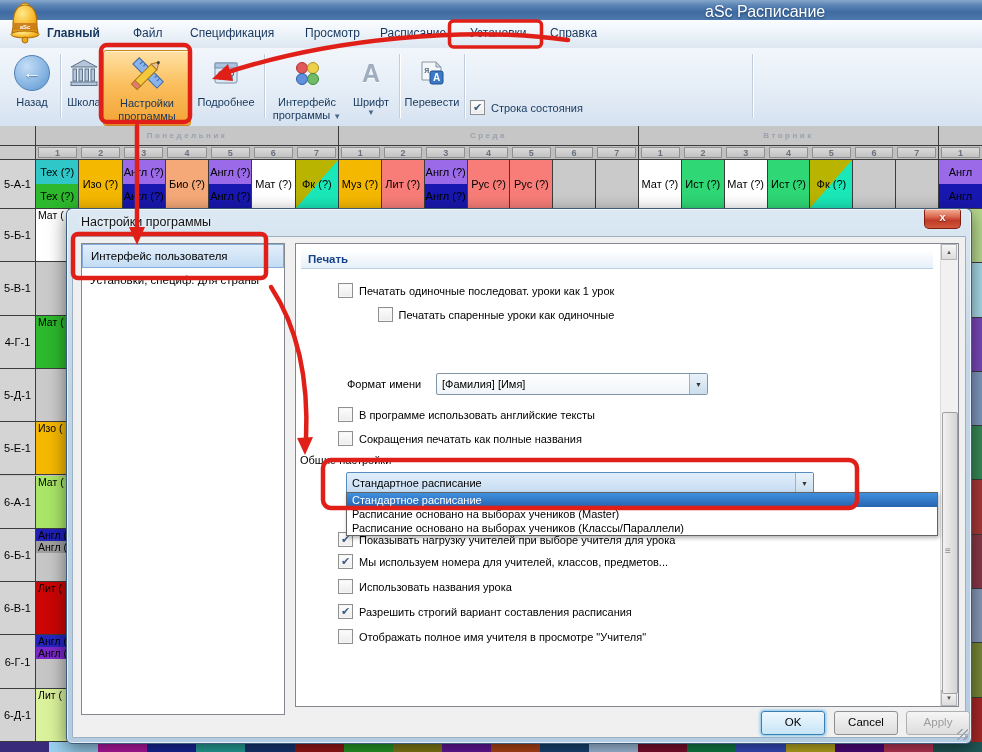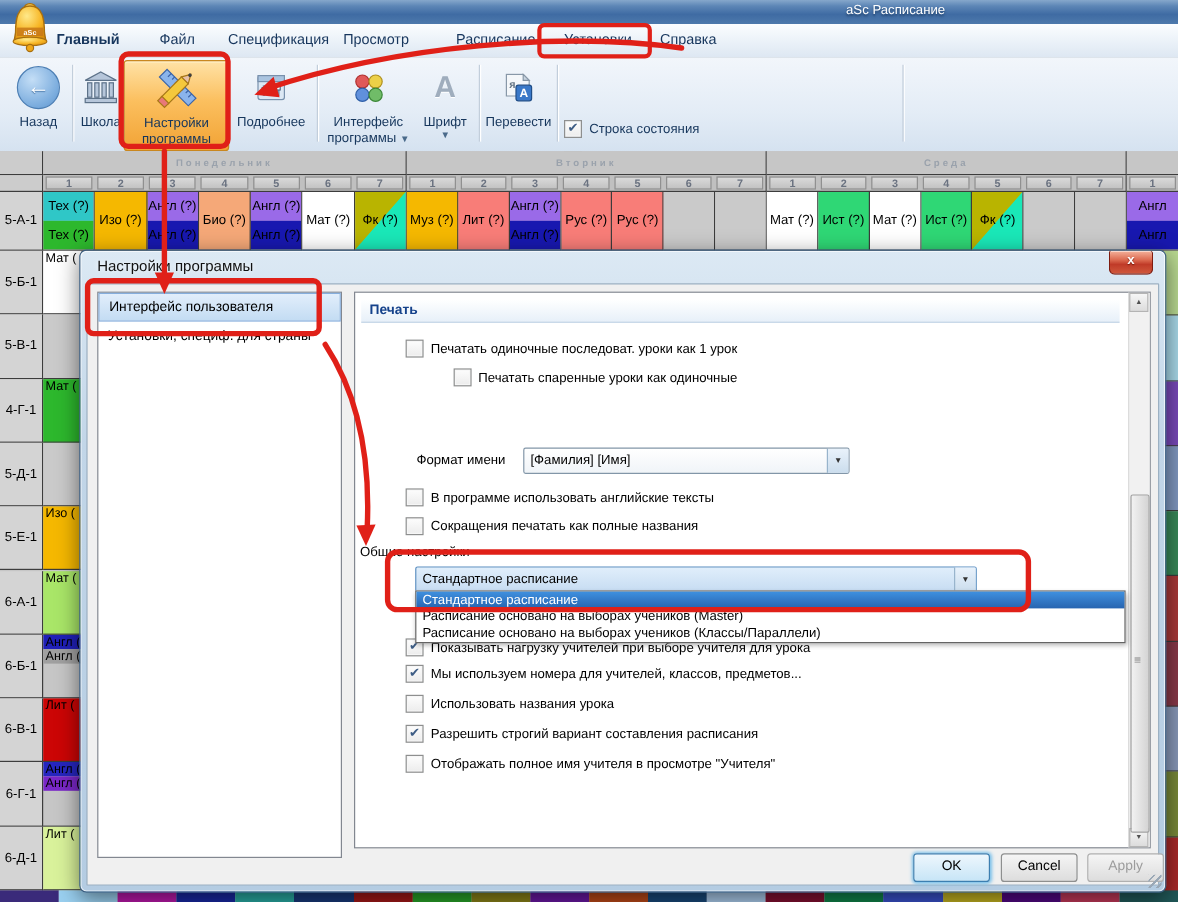--- a/index.html
+++ b/index.html
@@ -3,21 +3,21 @@
 <meta charset="utf-8">
 <style>
   html,body{margin:0;padding:0;}
   body{width:982px;height:752px;position:relative;overflow:hidden;
        font-family:"Liberation Sans","DejaVu Sans",sans-serif;
        background:#c6c6c6;-webkit-font-smoothing:antialiased;}
   
   .titlebar{position:absolute;left:0;top:0;width:982px;height:20px;
     background:linear-gradient(180deg,#86a7cb 0%,#5d86b6 25%,#3f6ba3 60%,#4d79ac 100%);
     border-bottom:1px solid #2c4f7d;}
-  .titlebar .title{position:absolute;left:705px;top:3px;font-size:11px;color:#fff;
+  .titlebar .title{position:absolute;left:705px;top:3px;font-size:16px;color:#fff;
     text-shadow:0 1px 2px #1c3c64;}
   .logo{position:absolute;left:6px;top:1px;z-index:30;}
   .menubar{position:absolute;left:0;top:20px;width:982px;height:28px;
     background:linear-gradient(180deg,#fbfdff 0%,#eaf1f8 55%,#dde7f2 100%);
     border-bottom:1px solid #c8d4e2;}
   .mi{position:absolute;top:6px;font-size:12px;color:#17365d;cursor:default;}
   .mi.active{font-weight:bold;}
   
   .ribbon{position:absolute;left:0;top:48px;width:982px;height:78px;
     background:linear-gradient(180deg,#f2f6fb 0%,#e3ecf6 60%,#d5e2f0 100%);
@@ -145,21 +145,21 @@
     <text x="19" y="28" font-size="6" fill="#fff" text-anchor="middle" font-weight="bold">aSc</text>
     <ellipse cx="19" cy="33.5" rx="14" ry="3.5" fill="url(#bg1)" stroke="#a86f10"></ellipse>
     <circle cx="19" cy="39" r="3" fill="#f0a818" stroke="#a86f10"></circle>
   </svg>
 </div>
 
 <div class="menubar">
     <span class="mi active" style="left: 47px;">Главный</span>
     <span class="mi" style="left: 133px;">Файл</span>
     <span class="mi" style="left: 190px;">Спецификация</span>
-    <span class="mi" style="left: 286px;">Просмотр</span>
+    <span class="mi" style="left: 305px;">Просмотр</span>
     <span class="mi" style="left: 380px;">Расписание</span>
     <span class="mi" style="left: 470px;">Установки</span>
     <span class="mi" style="left: 550px;">Справка</span>
   </div>
 
 <div class="ribbon">
   <div class="rbtn" style="left:8px;width:48px;">
     <div class="icon">
         <div class="backcircle">←</div>
       </div>
@@ -258,22 +258,22 @@
         <span class="lbl-txt">Показать панель инструментов быстрого доступа</span>
       </label>
     </div>
   <div class="rsep" style="left:752px;"></div>
 </div>
 
 <div class="grid">
     <div class="ghead" style="top: 0px; height: 20px; width: 982px;">
       <div class="corner"></div>
       <div class="dayname" style="flex: 0 0 303px; box-sizing: border-box;">Понедельник</div>
+      <div class="dayname" style="flex: 0 0 300px; box-sizing: border-box;">Среда</div>
       <div class="dayname" style="flex: 0 0 300px; box-sizing: border-box;">Вторник</div>
-      <div class="dayname" style="flex: 0 0 300px; box-sizing: border-box;">Среда</div>
       <div class="dayname" style="flex: 0 0 44px; box-sizing: border-box;"></div>
     </div>
     <div class="gnums" style="top: 20px; height: 14px; width: 982px;">
       <div class="corner"></div>
       <div class="numgroup" style="flex: 0 0 303px; box-sizing: border-box;">
         <div class="num">1</div>
         <div class="num">2</div>
         <div class="num">3</div>
         <div class="num">4</div>
         <div class="num">5</div>

